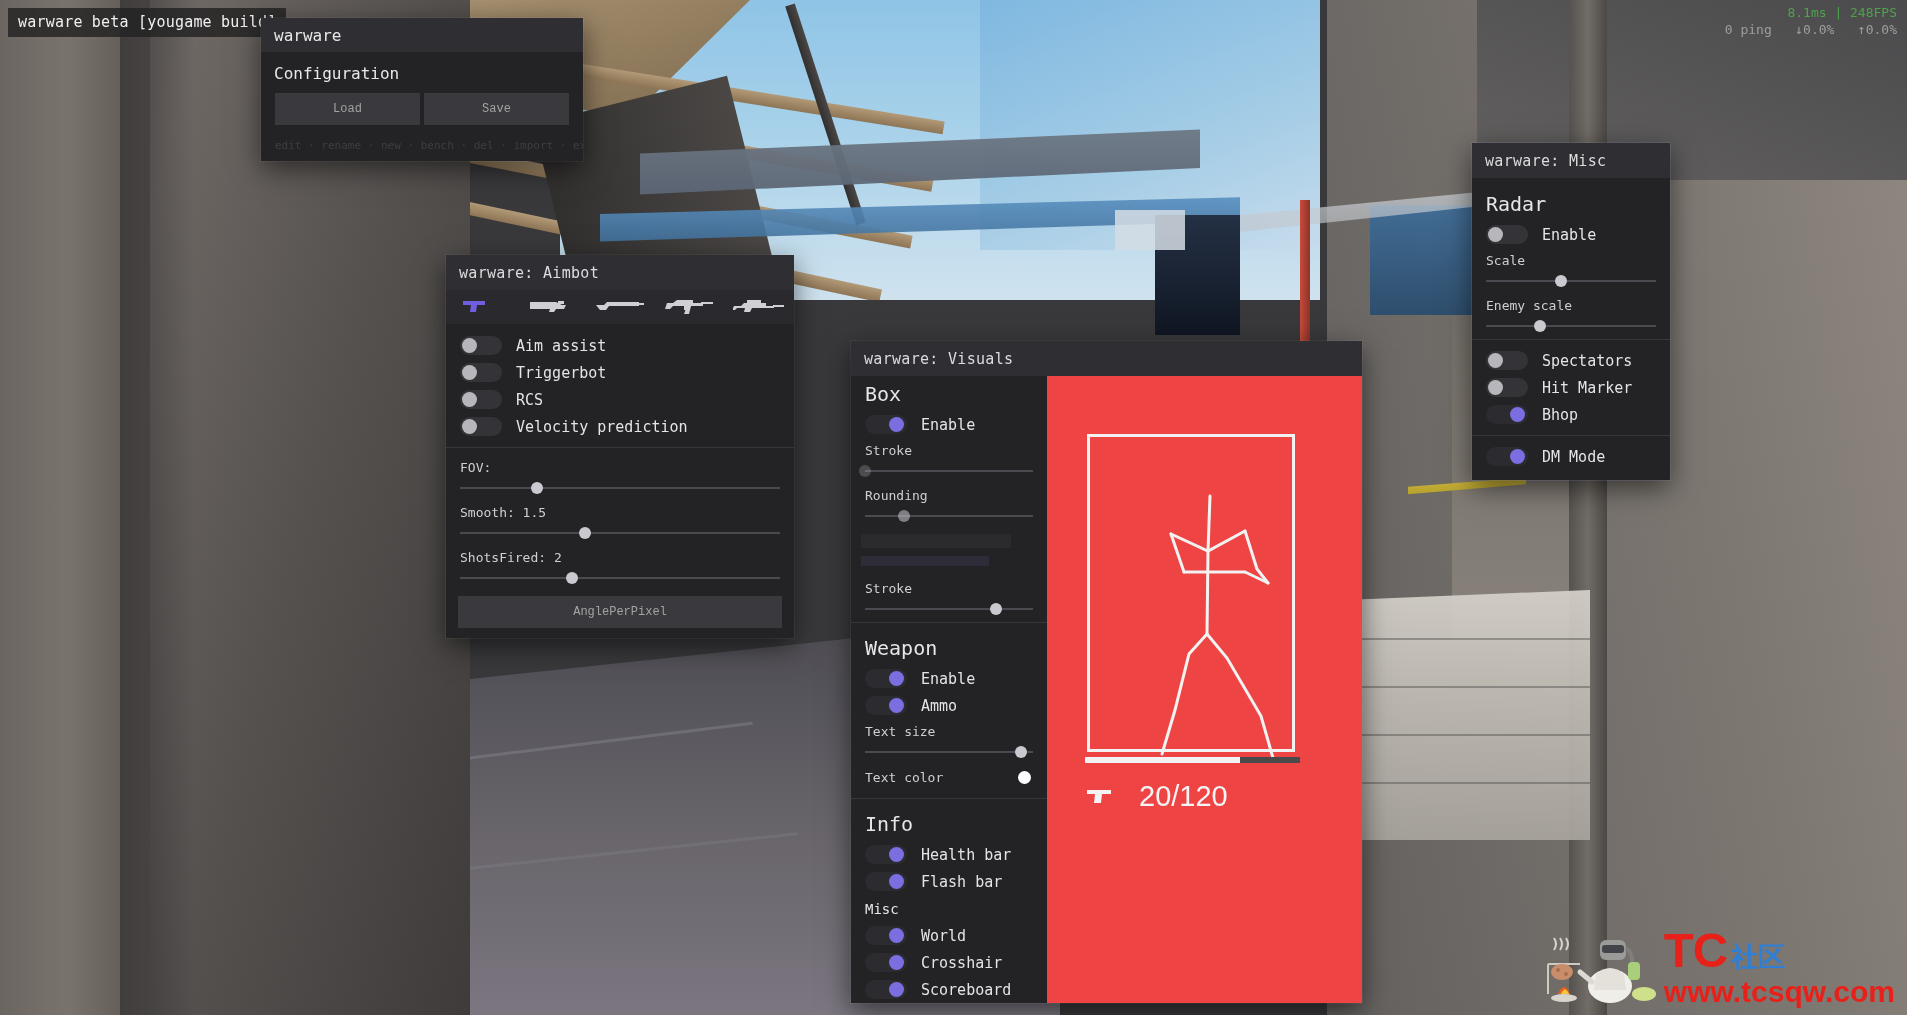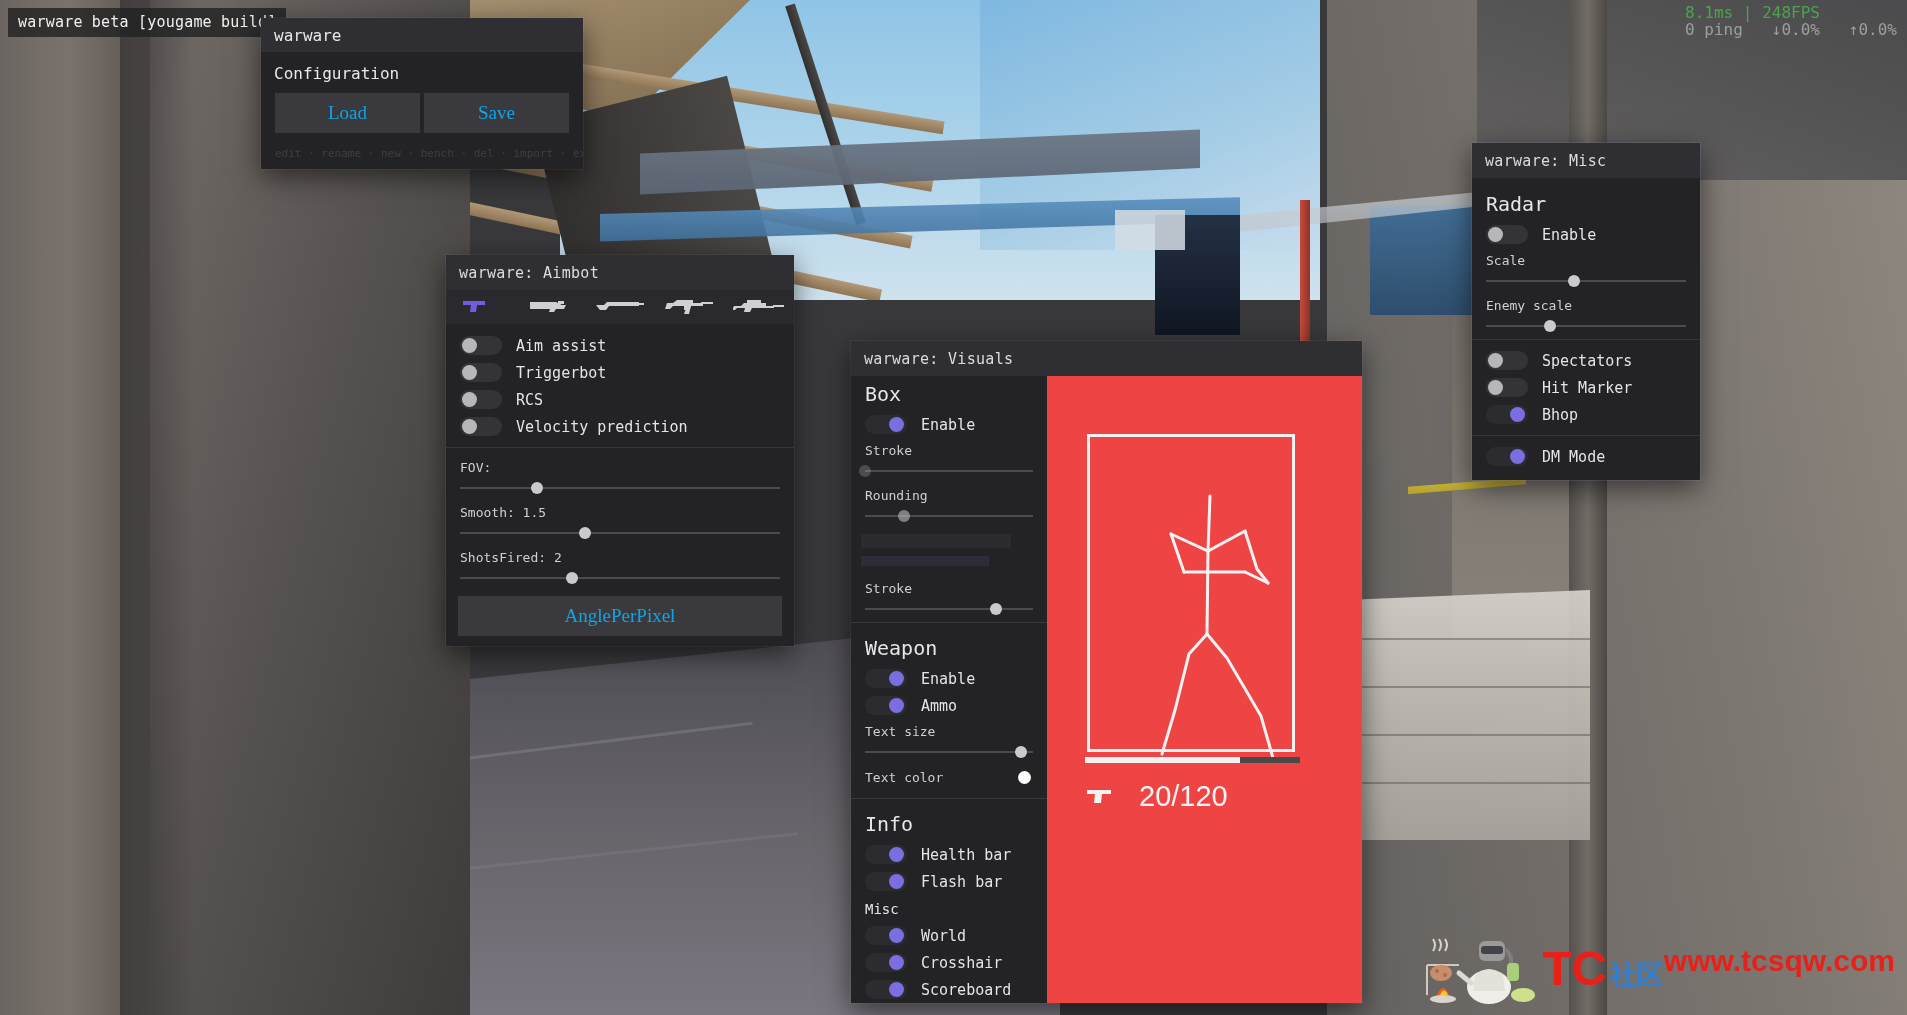--- a/index.html
+++ b/index.html
@@ -198,27 +198,27 @@
   }
   .slider .thumb {
     position: absolute; top: 0; width: 12px; height: 12px; border-radius: 50%;
     background: #c9c9cf;
     transform: translateX(-50%);
   }
   .divider { height: 1px; background: #36363b; margin: 7px 0; }
 
   .btn {
     background: #3a3a3e;
-    color: #0ea5e9;
+    color: #a3a3a3;
     text-align: center;
     padding: 9px 0;
-    font-size: 19px;
+    font-size: 12px;
     margin: 0 12px;
     border: none;
-    font-family: Liberation Serif, serif;
+    font-family: Liberation Mono, monospace;
   }
   .colordot {
     width: 13px; height: 13px; border-radius: 50%;
     background: #ffffff;
     flex: 0 0 auto;
   }
 
   
   #config-panel { left: 261px; top: 18px; width: 322px; }
   #config-panel .cfg-head { padding: 8px 13px 7px 13px; background:#2f2f33; font-size:16px; }
@@ -260,46 +260,46 @@
   .ammo-line {
     position: absolute; left: 38px; top: 404px; display: flex; align-items: center;
     gap: 18px; color: #f4f4f4;
   }
   .ammo-text { font-size: 29px; font-family: "Liberation Sans", sans-serif; }
   .faded-block {
     position:absolute; background: rgba(120,120,128,.10);
   }
 
   
-  #misc-panel { left: 1472px; top: 143px; width: 228px;
+  #misc-panel { left: 1472px; top: 143px; width: 198px;
      box-shadow: 0 0 0 1px rgba(150,150,200,.18), 0 8px 26px rgba(0,0,0,.55);}
 
   
   #watermark-topleft {
     position: absolute; left: 8px; top: 8px;
     background: rgba(34,34,34,.82);
     color: #f0f0f0; font-size: 15px;
     padding: 5px 10px 6px 10px;
     letter-spacing: .2px;
   }
   #perf-overlay {
     position: absolute; right: 10px; top: 4px;
-    font-size: 16px; line-height: 17px;
+    text-align: right; font-size: 13px; line-height: 17px;
     font-family: "DejaVu Sans Mono","Liberation Mono",monospace;
   }
   #perf-overlay .ms { color: #4da34d; }
   #perf-overlay .sep { color: #4da34d; }
   #perf-overlay .fps { color: #4da34d; }
   #perf-overlay .net { color: #9aa09a; }
 
   #tc-watermark {
     position: absolute; right: 12px; bottom: 8px;
     display: flex; align-items: center; gap: 6px;
   }
-  #tc-watermark .tc-text { display: flex; flex-direction: row; line-height: 1; }
+  #tc-watermark .tc-text { display: flex; flex-direction: column; line-height: 1; }
   #tc-watermark .tc-top { display:flex; align-items:flex-end; gap:4px; }
   #tc-watermark .tc-big {
     color: #e8201a; font-size: 49px; font-weight: bold;
     font-family: "Liberation Sans", sans-serif; letter-spacing: -1px;
   }
   #tc-watermark .tc-cn {
     color: #2f7fd6; font-size: 27px; font-weight: bold;
     font-family: "DejaVu Sans", sans-serif; padding-bottom: 5px;
   }
   #tc-watermark .tc-url {

